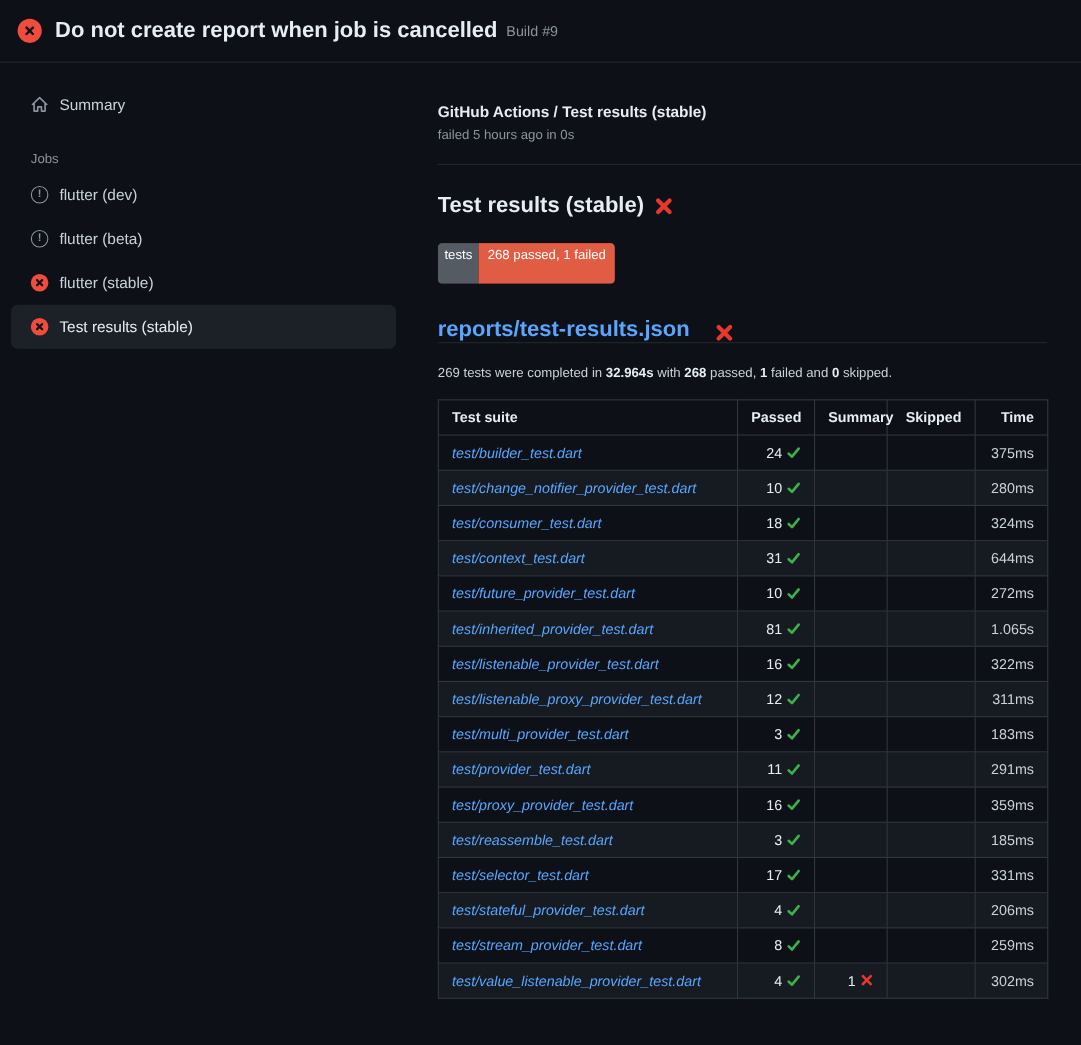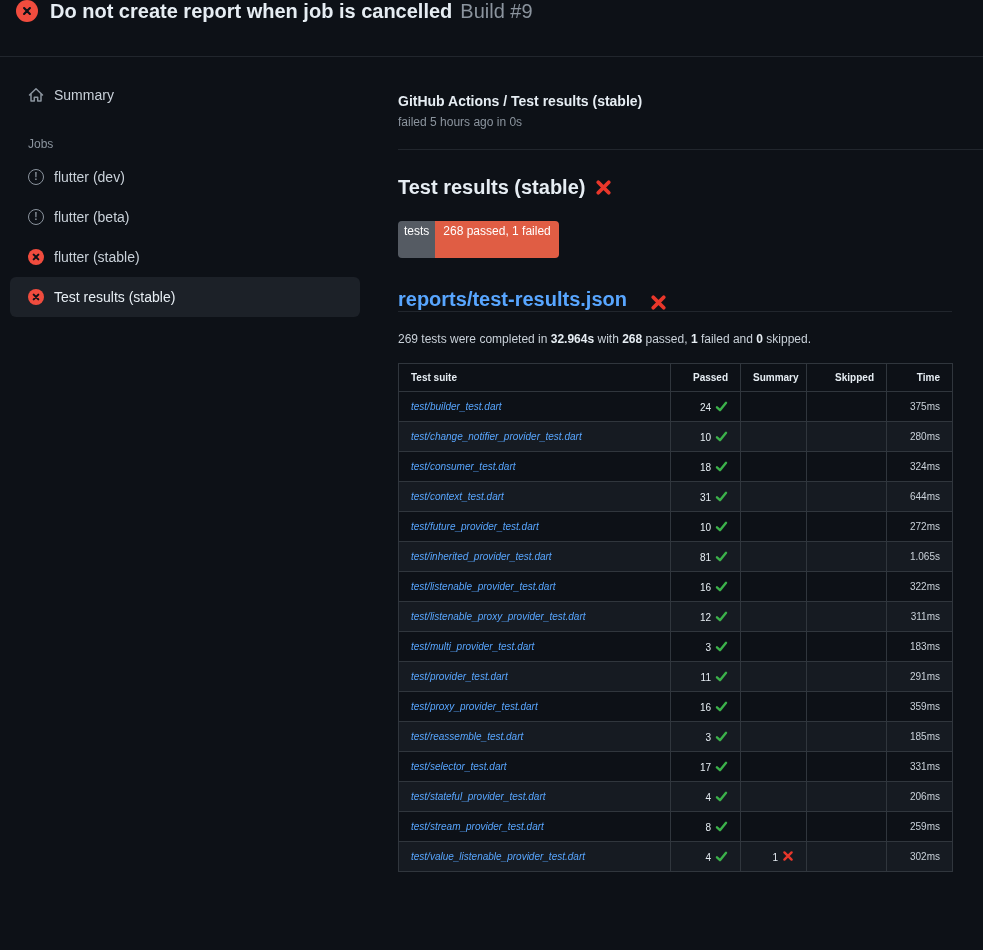--- a/index.html
+++ b/index.html
@@ -4,26 +4,26 @@
 <style>
   * { box-sizing: border-box; }
   html, body { margin: 0; padding: 0; }
   body {
     width: 983px; height: 950px; overflow: hidden;
     background: var(--background, #0d1117);
     color: var(--text-primary, #e6edf3);
     font-family: "Liberation Sans", "DejaVu Sans", sans-serif;
   }
   
-  .topbar { display: flex; align-items: flex-start; gap: 12px; height: 57px; padding: 0 16px; border-bottom: 1px solid var(--divider); }
+  .topbar { display: flex; align-items: center; gap: 12px; height: 57px; padding: 0 16px; border-bottom: 1px solid var(--divider); }
   .circle-x { background: var(--icon-red); border-radius: 50%; display: inline-flex; align-items: center; justify-content: center; flex: none; }
   .circle-x.lg { width: 22px; height: 22px; }
   .circle-x.sm { width: 16px; height: 16px; }
   .build-title { font-size: 20px; font-weight: 700; }
-  .build-number { font-size: 20px; color: var(--text-muted); margin-left: -4px; font-weight: 400; }
+  .build-number { font-size: 13px; color: var(--text-muted); margin-left: -4px; font-weight: 400; }
 
   .layout { display: flex; height: 893px; }
 
   
   .sidebar { width: 370px; flex: none; padding: 20px 10px 0; }
   .side-item { display: flex; align-items: center; gap: 10px; padding: 10px 8px 10px 18px; border-radius: 6px; font-size: 14px; color: var(--text-secondary); cursor: pointer; }
   .jobs-list .side-item { padding-top: 12px; padding-bottom: 12px; }
   .side-item.selected { background: var(--panel-selected); color: var(--text-primary); }
   .side-item.selected .side-label { color: var(--text-primary); }
   .jobs-heading { font-size: 12px; color: var(--text-muted); margin: 24px 0 6px 18px; }
@@ -39,21 +39,21 @@
   .red-x { color: var(--red-cross); display: inline-flex; align-items: center; }
   .badge { display: inline-flex; margin-top: 22px; font-size: 12px; border-radius: 4px; overflow: hidden; color: #ffffff; }
   .badge-key { background: var(--badge-gray); padding: 3px 6px 4px; }
   .badge-val { background: var(--badge-red); padding: 3px 8px 20px; }
   .report-heading { margin: 30px 31px 0 0; border-bottom: 1px solid var(--divider); font-size: 20px; font-weight: 700; display: flex; align-items: flex-end; gap: 23px; }
   .report-link { color: var(--link-blue); text-decoration: none; }
   .summary-text { font-size: 12px; color: var(--text-secondary); margin: 20px 0 0; }
   .summary-text b { color: var(--text-primary); }
 
   
-  table.results { border-collapse: collapse; table-layout: fixed; width: 554px; margin-top: 17px; font-size: 10px; }
+  table.results { border-collapse: collapse; table-layout: fixed; width: 554px; margin-top: 17px; font-size: 13px; }
   .results th, .results td { border: 1px solid var(--border); padding: 8px 12px; text-align: right; white-space: nowrap; }
   .results th { font-weight: 700; color: var(--text-primary); }
   .results th.th-suite, .results td.cell-suite { text-align: left; }
   .results td.cell-suite { overflow: hidden; font-style: italic; }
   .results tbody tr:nth-child(even) { background: var(--row-alt); }
   .suite-link { color: var(--link-blue); text-decoration: none; }
   .cell-time { color: var(--text-secondary); }
   .num { color: var(--text-primary); }
   svg.check { color: var(--green-check); margin-left: 4px; vertical-align: -2px; }
   svg.cross { color: var(--red-cross); margin-left: 4px; vertical-align: -1px; }

